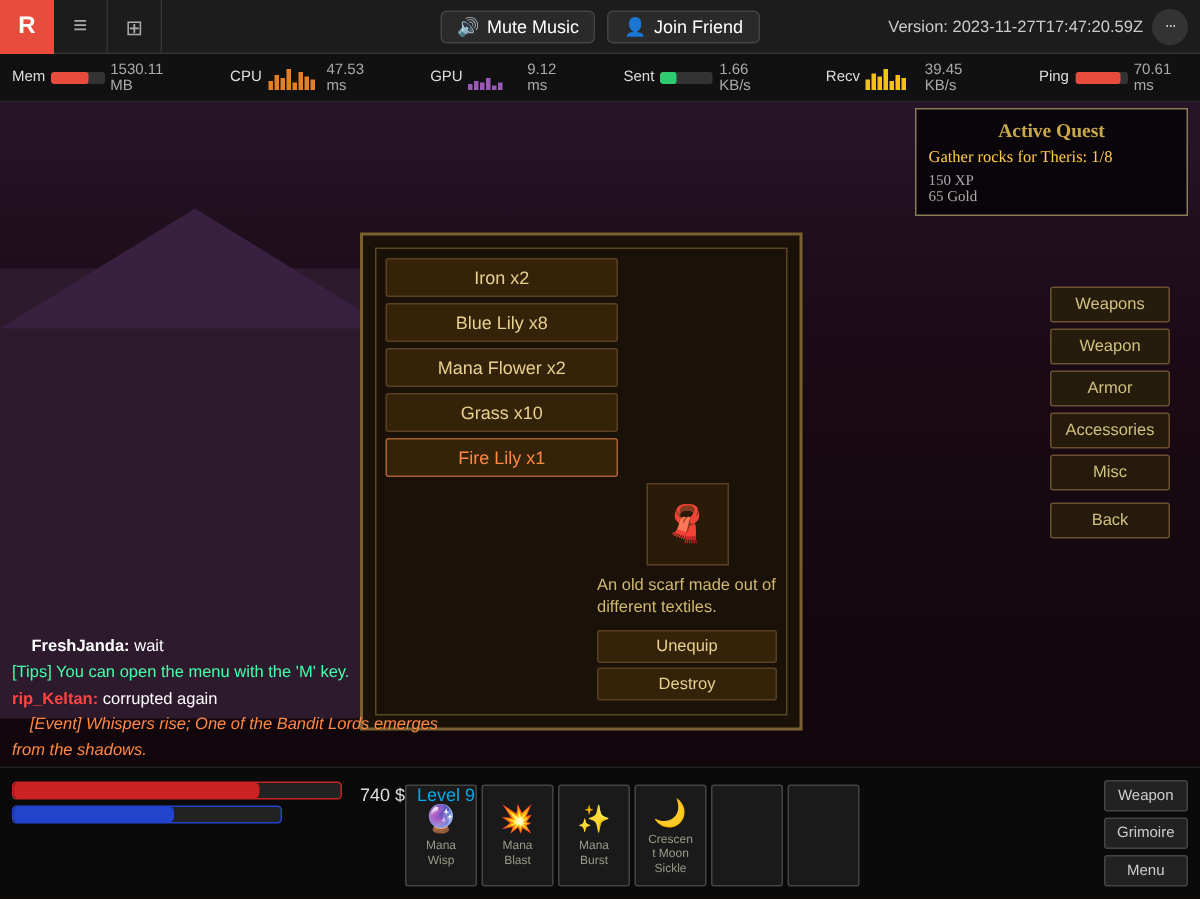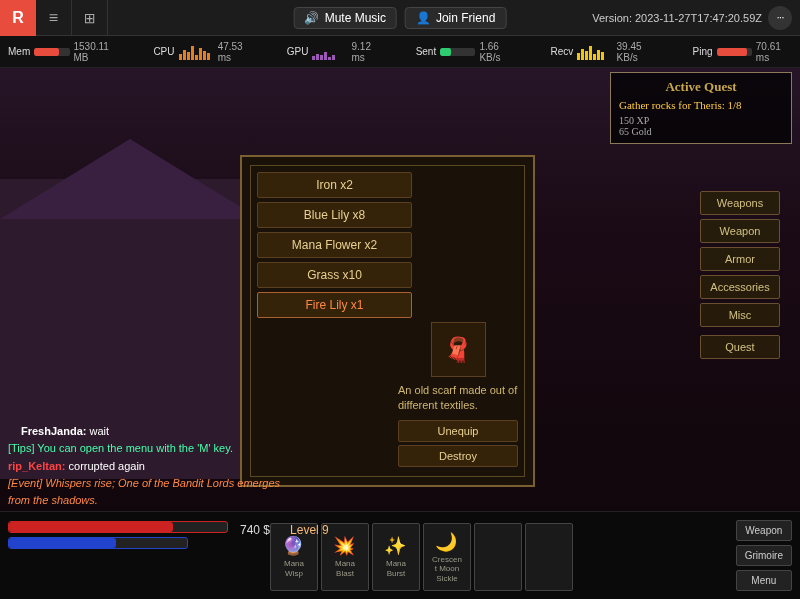--- a/index.html
+++ b/index.html
@@ -306,21 +306,21 @@
       font-size: 11px;
       line-height: 1.5;
       margin-bottom: 1px;
     }
     .chat-name { font-weight: bold; }
     .chat-name.white { color: #ffffff; padding-left: 13px; }
     .chat-name.red { color: #ff4444; }
     .chat-text { color: #ffffff; }
     .chat-raid { color: #aa44ff; font-style: italic; }
     .chat-tips { color: #44ffaa; }
-    .chat-event { color: #ff8844; font-style: italic; }
+    .chat-event { color: #ff8844; font-style: italic; margin-left: 12px; }
 
     
     .hud-bottom {
       position: absolute;
       bottom: 0;
       left: 0;
       right: 0;
       height: 88px;
       background: #0a0a0a;
       border-top: 1px solid #222;
@@ -500,21 +500,21 @@
     </div>
   </div>
 </div>
 
 <div class="right-panel">
   <button class="rpg-btn">Weapons</button>
   <button class="rpg-btn">Weapon</button>
   <button class="rpg-btn">Armor</button>
   <button class="rpg-btn">Accessories</button>
   <button class="rpg-btn">Misc</button>
-  <button class="back-btn">Quest</button>
+  <button class="back-btn">Back</button>
 </div>
 
 <div class="chat-area">
   <div class="chat-line">
     <span class="chat-name white">FreshJanda:</span>
     <span class="chat-text"> wait</span>
   </div>
   <div class="chat-line">
     <span class="chat-tips">[Tips] You can open the menu with the 'M' key.</span>
   </div>
@@ -536,21 +536,21 @@
     </div>
     <div style="display:flex; gap:8px; align-items:center;">
       <div style="width:180px; height:12px; background:#222; border-radius:3px; overflow:hidden; border:1px solid #2244cc;">
         <div style="width:60%; height:100%; background:#2244cc; border-radius:3px;"></div>
       </div>
     </div>
   </div>
 
   <div style="position:absolute; bottom:62px; left:240px; display:flex; gap:8px; align-items:center; font-size:12px; color:#ddd; z-index:110;">
     <span>740 $</span>
-    <span style="color:#fdba74;margin-left:12px;">Level 9</span>
+    <span style="color:#0ea5e9;">Level 9</span>
   </div>
 
   <div class="hotbar">
     <div class="hotbar-slot">
       <span class="hotbar-slot-icon">🔮</span>
       <span class="hotbar-slot-label">Mana<br>Wisp</span>
     </div>
     <div class="hotbar-slot">
       <span class="hotbar-slot-icon">💥</span>
       <span class="hotbar-slot-label">Mana<br>Blast</span>

